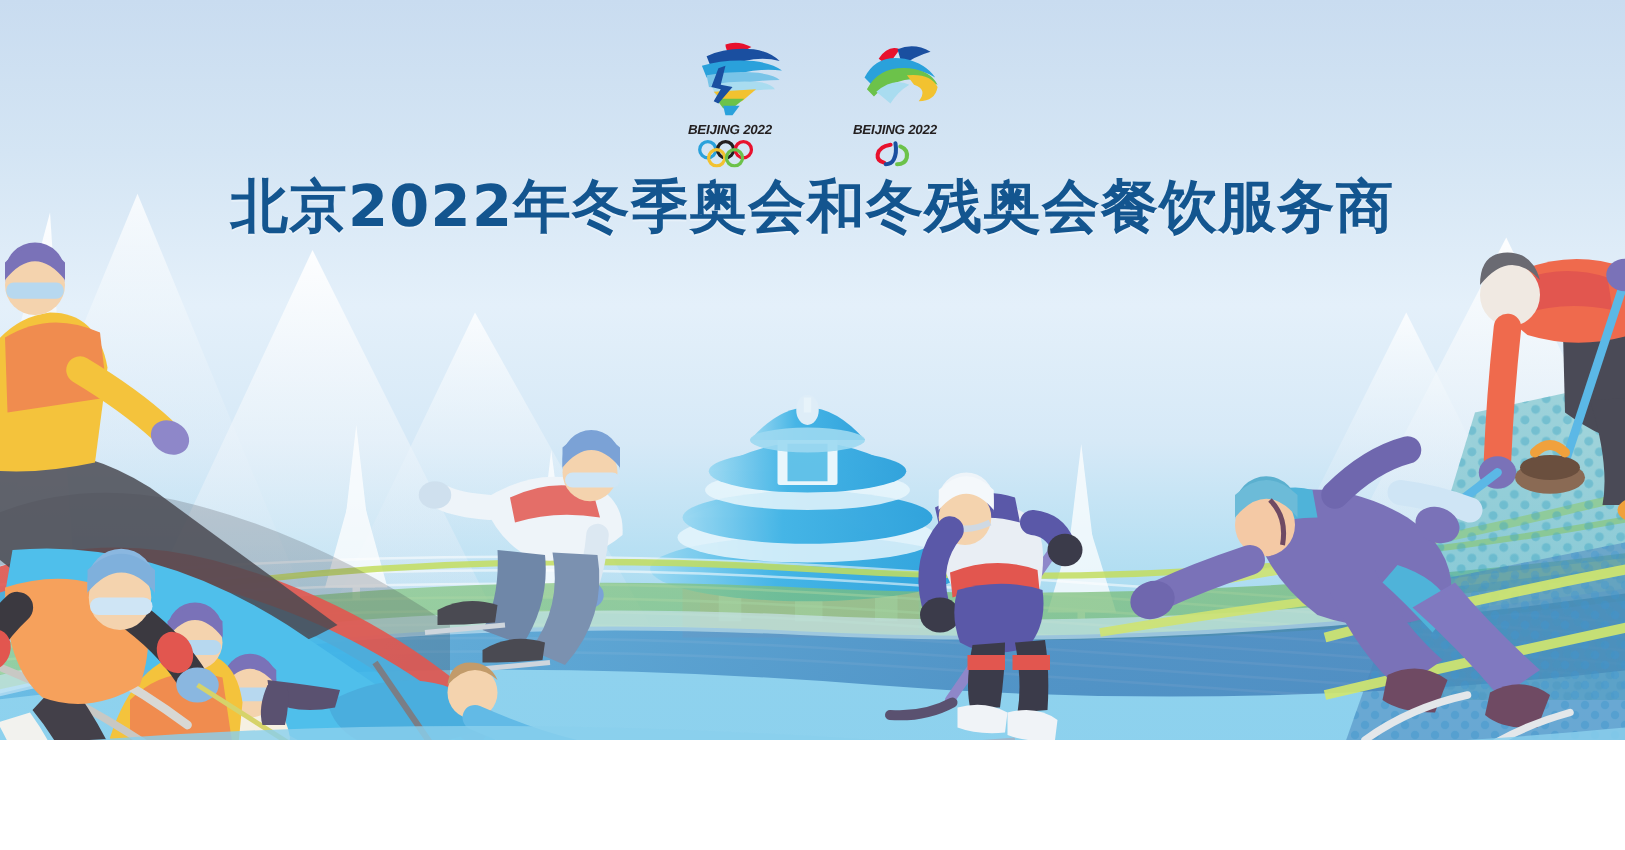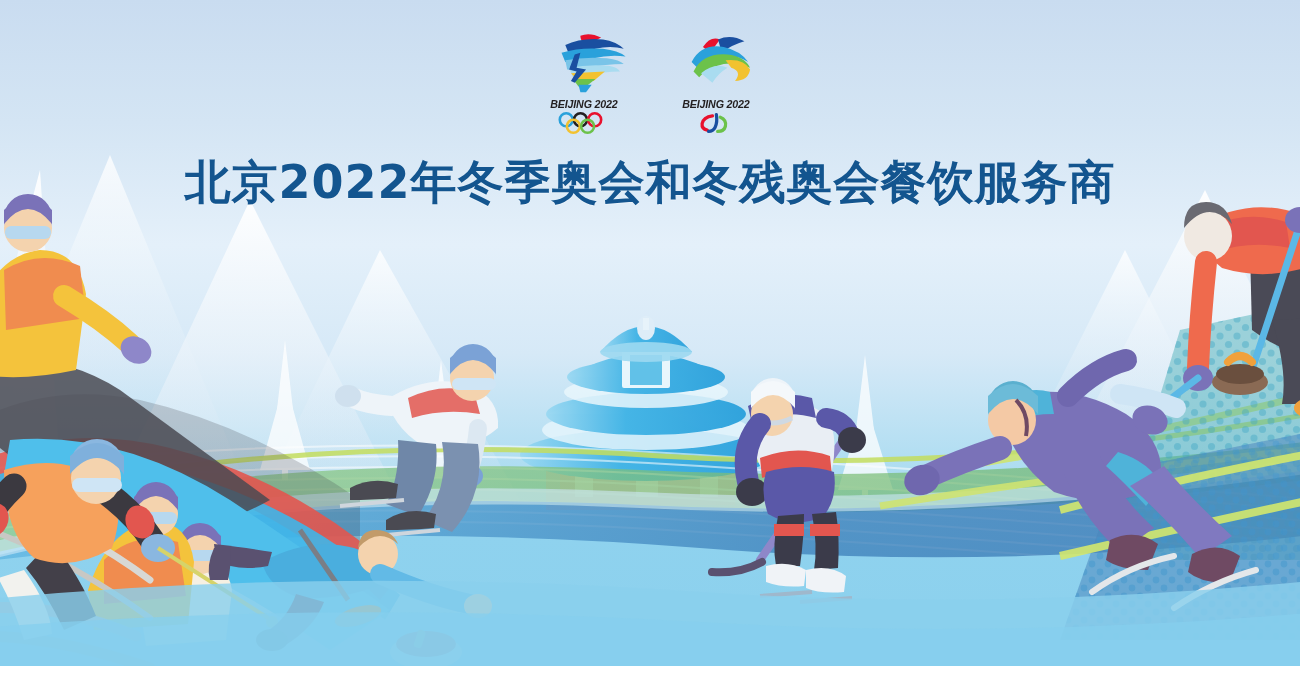--- a/index.html
+++ b/index.html
@@ -4,21 +4,21 @@
 <title>Beijing 2022 Banner</title>
 <style>
   * { margin:0; padding:0; box-sizing:border-box; }
   html,body{
     background:#ffffff;
     font-family:"Liberation Sans", sans-serif;
   }
   #banner{
     position:relative;
     width:1300px;
-    height:666px;
+    height:592px;
     overflow:hidden;
     background:linear-gradient(180deg,#c9dcf0 0%, #d3e4f4 18%, #e2eef9 34%, #dceaf7 46%, #b5dff2 66%, #93d2ee 82%, #8ad0ed 100%);
   }
   .svg-full{position:absolute;left:0;top:0;width:1300px;height:680px;}
 
   
   #logos{
     position:absolute;
     left:0; right:0; top:30px;
     display:flex;
@@ -38,21 +38,21 @@
     margin-top:2px;
     white-space:nowrap;
     transform:scaleX(1.02);
   }
   .logo-rings{ margin-top:2px; height:22px; display:block; }
 
   
   #headline{
     position:absolute;
     left:0; right:0;
-    top:152px;
+    top:135px;
     text-align:center;
     z-index:45;
     font-family:"DejaVu Sans","Liberation Sans",sans-serif;
     font-weight:bold;
     font-size:46px;
     letter-spacing:1px;
     color:#13558f;
     text-shadow:0 1px 0 rgba(255,255,255,.35);
     white-space:nowrap;
   }

